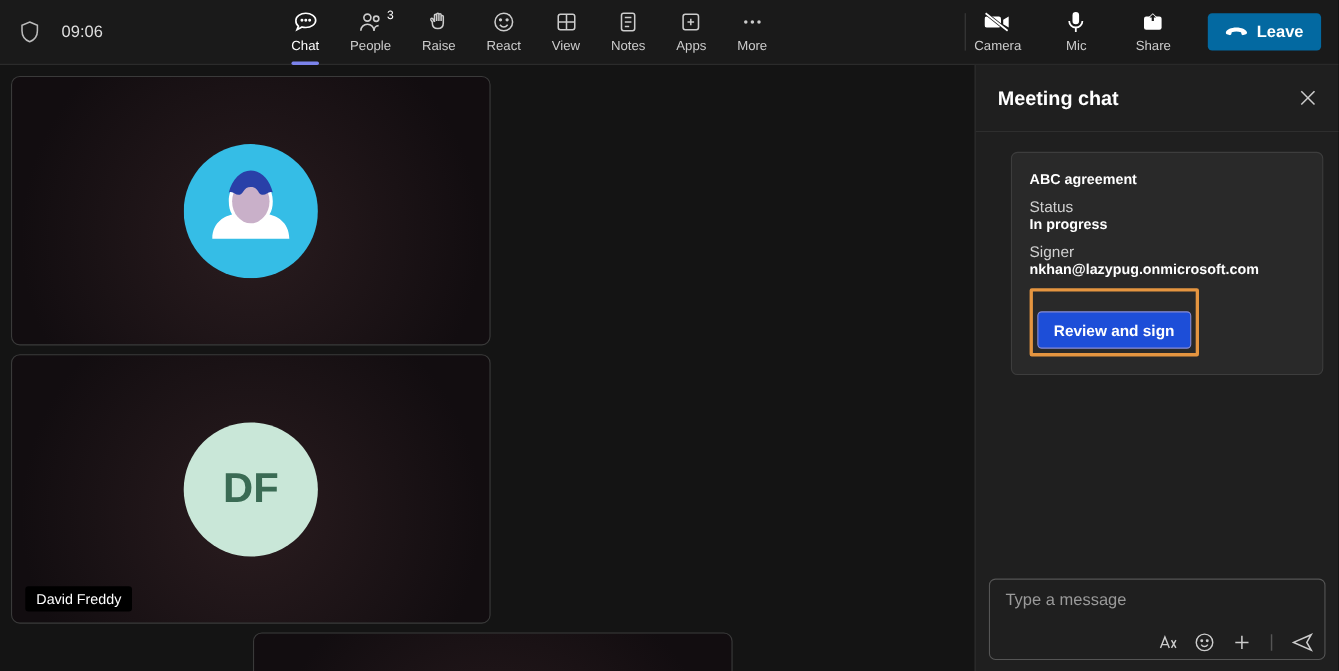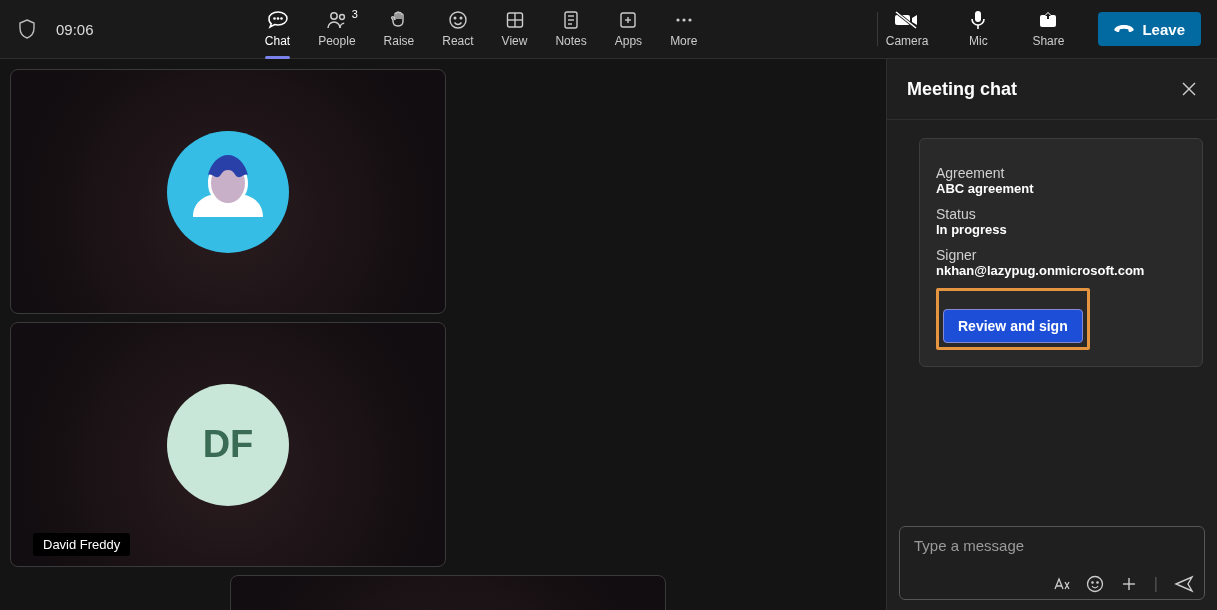--- a/index.html
+++ b/index.html
@@ -14,21 +14,21 @@
   .tb-btn.active::after{content:"";position:absolute;bottom:-7px;left:0;right:0;height:3px;background:#7b83eb;border-radius:2px}
   .tb-sep{width:1px;height:34px;background:#3a3a3a;margin:0 8px;align-self:center}
   .tb-right{display:flex;align-items:center;gap:30px;padding-right:16px}
   .tb-right .tb-btn{min-width:40px}
   .leave-btn{background:#0369a1;color:#fff;border:none;border-radius:4px;height:34px;padding:0 16px;display:flex;align-items:center;gap:8px;font-size:15px;font-weight:600;cursor:pointer}
   .content{flex:1;display:flex;min-height:0}
   .stage{flex:1;padding:10px;display:flex;flex-wrap:wrap;gap:8px;align-content:flex-start}
   .tile{background:radial-gradient(circle at 50% 60%,#2a1c1f 0%,#120d10 80%);border:1px solid #3a3a3a;border-radius:8px;position:relative;display:flex;align-items:center;justify-content:center}
   .tile.w{width:434px;height:243px}
   .tile.c{width:434px;height:243px}
-  .name-pill{position:absolute;left:22px;bottom:10px;background:#000;color:#fff;font-size:13px;padding:4px 10px;border-radius:3px;display:flex;align-items:center;gap:8px}
+  .name-pill{position:absolute;left:12px;bottom:10px;background:#000;color:#fff;font-size:13px;padding:4px 10px;border-radius:3px;display:flex;align-items:center;gap:8px}
   .avatar{width:122px;height:122px;border-radius:50%;display:flex;align-items:center;justify-content:center;font-size:38px;font-weight:700}
   .panel{width:330px;background:#1f1f1f;display:flex;flex-direction:column;border-left:1px solid #2e2e2e}
   .panel-header{height:60px;display:flex;align-items:center;justify-content:space-between;padding:0 20px;font-size:18px;font-weight:700;border-bottom:1px solid #2e2e2e}
   .chat-body{flex:1;overflow:auto;padding:0 14px 14px 14px}
   .card{background:#292929;border:1px solid #3d3d3d;border-radius:6px;padding:16px;margin-top:18px;margin-left:18px}
   .card-top-frag{background:#292929;border:1px solid #3d3d3d;border-radius:6px;padding:0 16px 14px 16px;margin-left:18px;margin-top:-6px}
   .card .title{font-size:15px;margin-bottom:12px}
   .card .lbl{font-size:14px;color:#d0d0d0;margin-top:10px}
   .card .val{font-size:13px;font-weight:600;word-break:break-all}
   .review-btn{margin-top:14px;background:#1d4ed8;color:#fff;border:1px solid #878ad1;border-radius:4px;padding:8px 14px;font-size:14px;font-weight:600;cursor:pointer}
@@ -219,21 +219,20 @@
           <svg width="16" height="16" viewBox="0 0 16 16" stroke="#ccc" stroke-width="1.4">
               <line x1="2" y1="2" x2="14" y2="14"></line>
               <line x1="14" y1="2" x2="2" y2="14"></line>
             </svg>
         </span>
       </div>
 
       <div class="chat-body">
 
         <div class="card">
-          <div class="lbl">Agreement</div>
           <div class="val">ABC agreement</div>
           <div class="lbl">Status</div>
           <div class="val">In progress</div>
           <div class="lbl">Signer</div>
           <div class="val">nkhan@lazypug.onmicrosoft.com</div>
           <div class="review-wrap">
             <button class="review-btn">Review and sign</button>
           </div>
         </div>
       </div>

